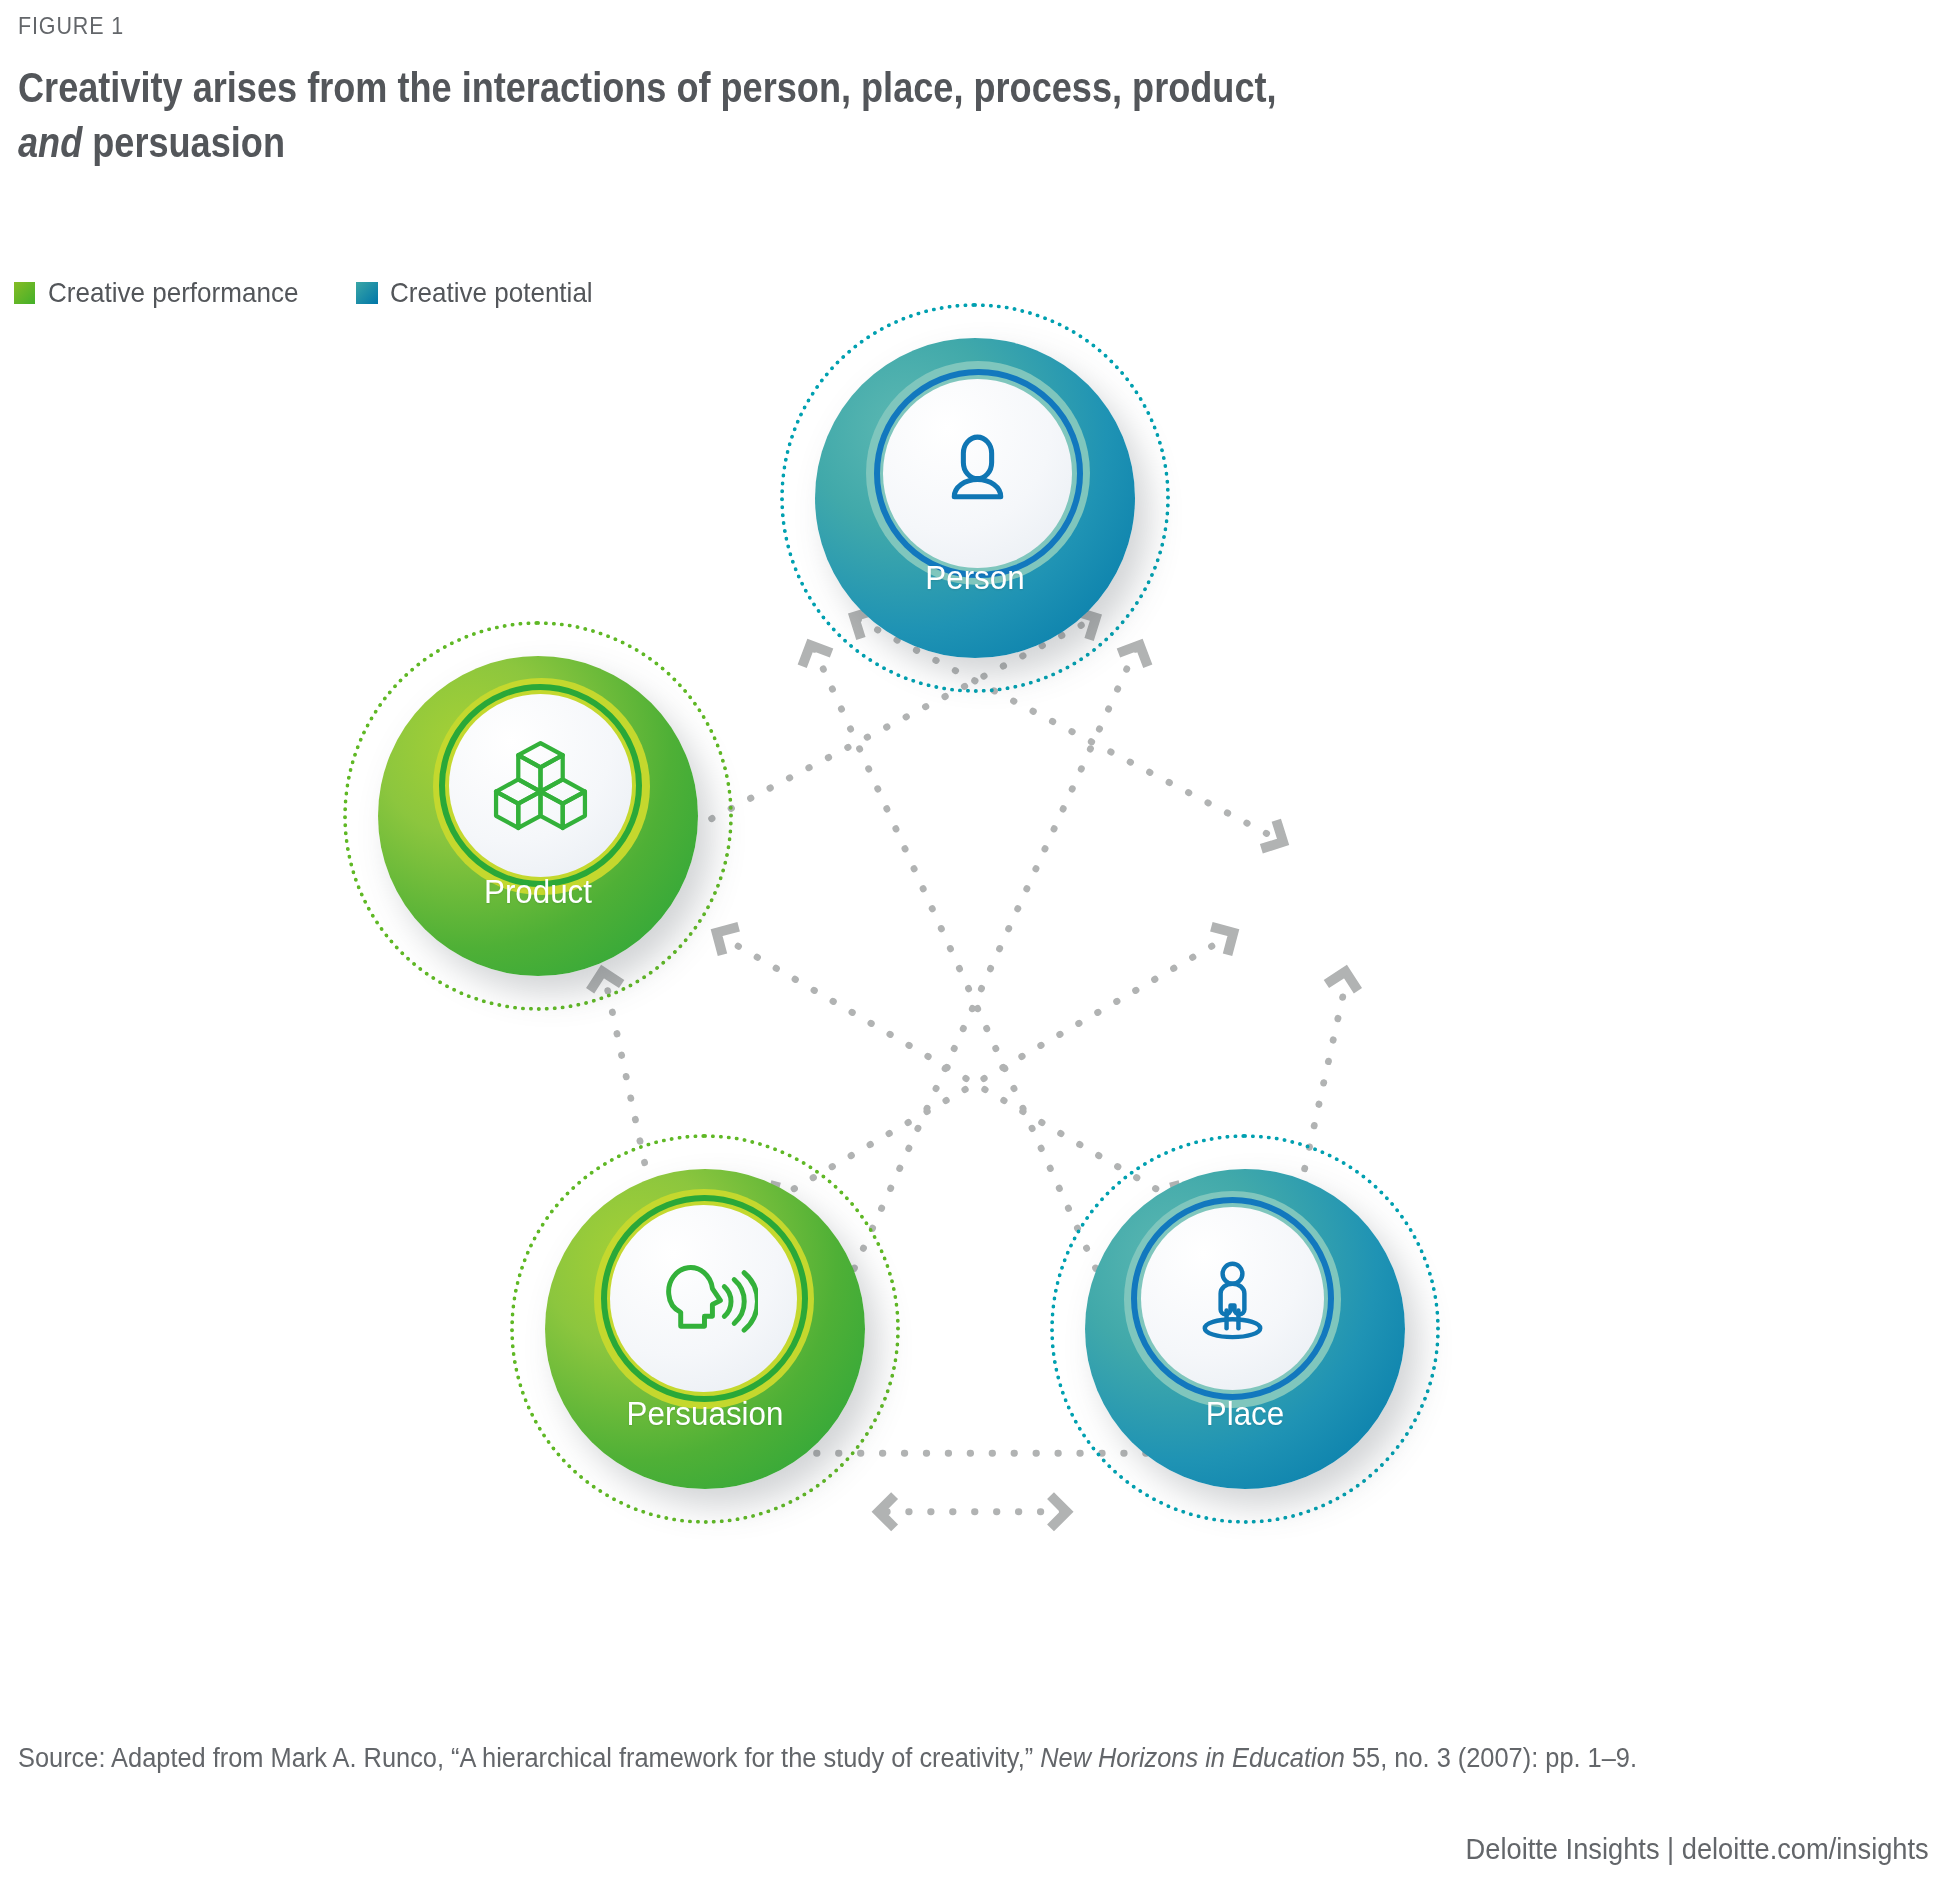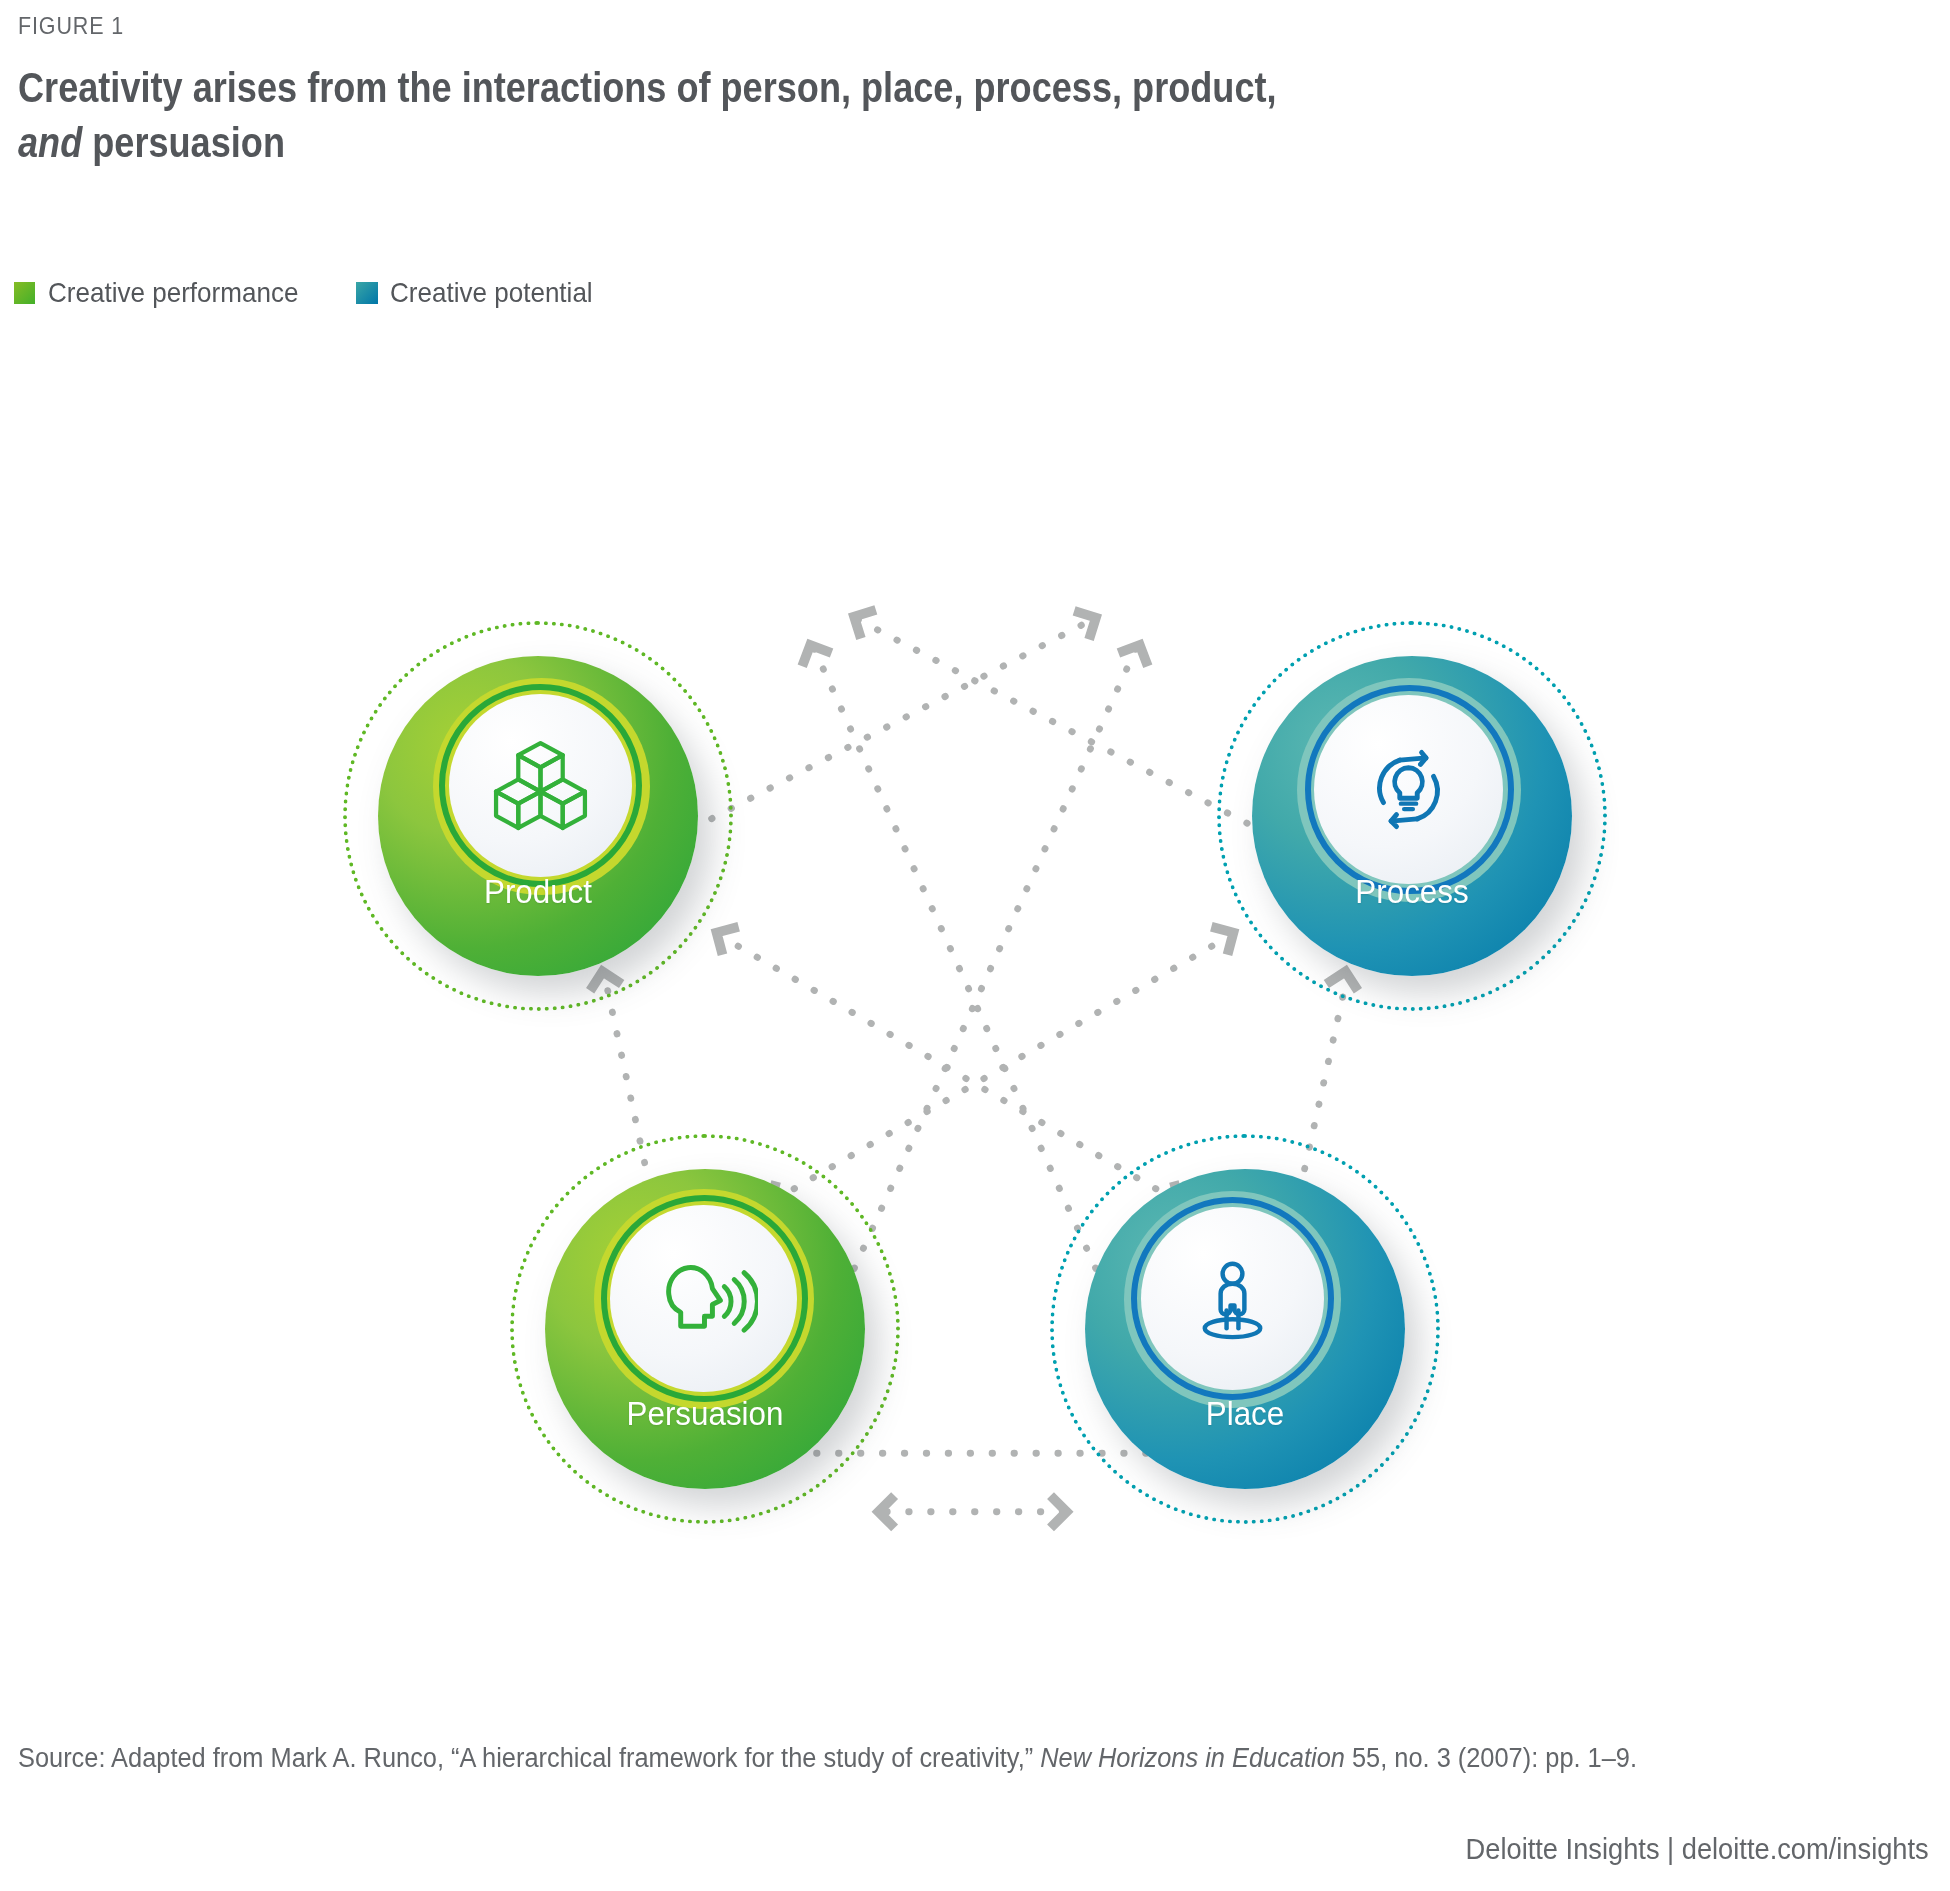--- a/index.html
+++ b/index.html
@@ -162,42 +162,35 @@
         <use href="#chev" x="790" y="934" transform="rotate(149.9 790 934)"></use>
 
         <use href="#chev" x="735" y="656" transform="rotate(210.1 735 656)"></use>
         <use href="#chev" x="1210" y="934" transform="rotate(30.1 1210 934)"></use>
 
         <use href="#chev" x="1236" y="1190" transform="rotate(0 1236 1190)"></use>
         <use href="#chev" x="764" y="1190" transform="rotate(180 764 1190)"></use>
       </g>
     </svg>
 
-
-    <div class="node" style="left:1217px;top:328px;">
+    <div class="node" style="left:780px;top:9.8px;">
       <div class="ring-dotted blue"></div>
       <div class="sphere blue">
-        <div class="ringA" style="left:45px;top:21.5px;width:224px;height:224px;background:#7fc6bd;"></div>
-        <div class="ringB" style="left:53px;top:29px;width:209px;height:209px;border:6.8px solid #1278be;box-sizing:border-box;"></div>
-        <div class="inner-disc" style="left:62px;top:39px;width:189px;height:189px;">
-          <svg class="icon-svg" width="109" height="109" viewBox="0 0 100 100">
-            <path d="M27,62 A27,27 0 0 1 42,23" fill="none" stroke="#0f76b4" stroke-width="4.5" stroke-linecap="round"></path>
-            <path d="M42,23 L66,21 L62,16" fill="none" stroke="#0f76b4" stroke-width="4.5" stroke-linecap="round" stroke-linejoin="round"></path>
-            <path d="M66,21 L61,27" fill="none" stroke="#0f76b4" stroke-width="4.5" stroke-linecap="round"></path>
-            <path d="M73,38 A27,27 0 0 1 58,77" fill="none" stroke="#0f76b4" stroke-width="4.5" stroke-linecap="round"></path>
-            <path d="M58,77 L34,79 L39,84" fill="none" stroke="#0f76b4" stroke-width="4.5" stroke-linecap="round" stroke-linejoin="round"></path>
-            <path d="M34,79 L39,73" fill="none" stroke="#0f76b4" stroke-width="4.5" stroke-linecap="round"></path>
-            <path d="M50,30 a13,13 0 0 1 8,23 v5 h-16 v-5 a13,13 0 0 1 8,-23 z" fill="none" stroke="#0f76b4" stroke-width="4.5" stroke-linejoin="round"></path>
-            <line x1="43" y1="63" x2="57" y2="63" stroke="#0f76b4" stroke-width="4" stroke-linecap="round"></line>
-            <path d="M46,68 h8" stroke="#0f76b4" stroke-width="4" stroke-linecap="round"></path>
-          </svg>
-        </div>
-      </div>
-      <div class="node-label" style="top:252px;">Process</div>
-    </div>
+        <div class="ringA" style="left:51px;top:23.4px;width:224px;height:224px;background:#7fc6bd;"></div>
+        <div class="ringB" style="left:59px;top:31px;width:209px;height:209px;border:6.8px solid #1278be;box-sizing:border-box;background:transparent;"></div>
+        <div class="inner-disc" style="left:68px;top:41px;width:189px;height:189px;">
+          <svg class="icon-svg" width="101" height="101" viewBox="0 0 100 100">
+            <path d="M36,30 a14,16 0 0 1 28,0 v9 a14,16 0 0 1 -28,0 z" fill="none" stroke="#0f76b4" stroke-width="5" stroke-linejoin="round"></path>
+            <path d="M27,73 a23,17 0 0 1 46,0 z" fill="none" stroke="#0f76b4" stroke-width="5" stroke-linejoin="round"></path>
+          </svg>
+        </div>
+      </div>
+      <div class="node-label" style="top:256px;">Person</div>
+    </div>
+
 
     <div class="node" style="left:1050px;top:841px;">
       <div class="ring-dotted blue"></div>
       <div class="sphere blue">
         <div class="ringA" style="left:39px;top:21.5px;width:217px;height:217px;background:#7fc6bd;"></div>
         <div class="ringB" style="left:46px;top:28px;width:203px;height:203px;border:6.8px solid #1278be;box-sizing:border-box;"></div>
         <div class="inner-disc" style="left:56px;top:38px;width:183px;height:183px;">
           <svg class="icon-svg" width="99" height="99" viewBox="0 0 100 100">
             <circle cx="50" cy="25" r="10" fill="none" stroke="#0f76b4" stroke-width="4.5"></circle>
             <path d="M38,45 a12,10 0 0 1 24,0 v16 a5,5 0 0 1 -10,0 v-4 h-4 v4 a5,5 0 0 1 -10,0 z" fill="none" stroke="#0f76b4" stroke-width="4.5" stroke-linejoin="round"></path>

